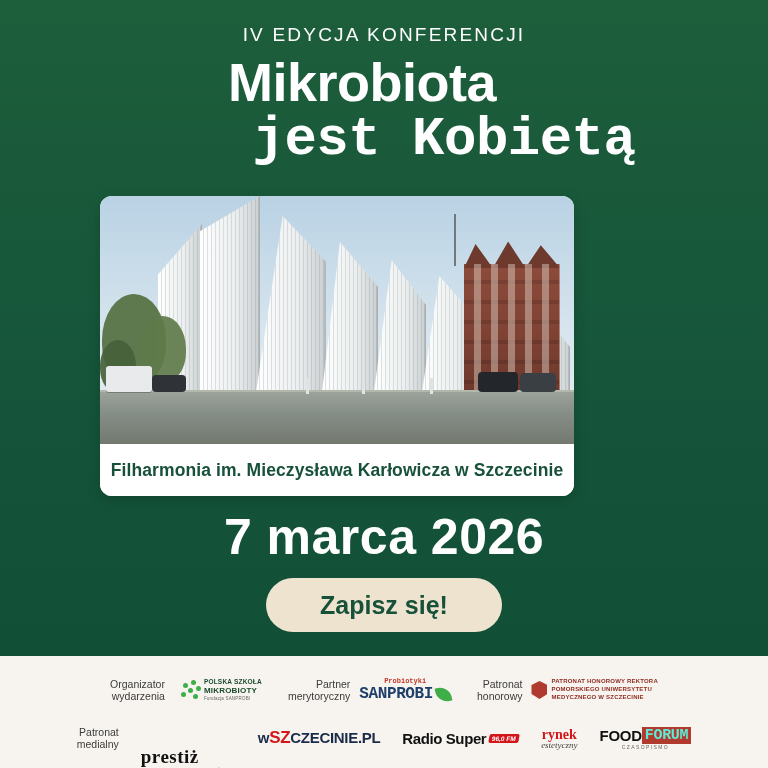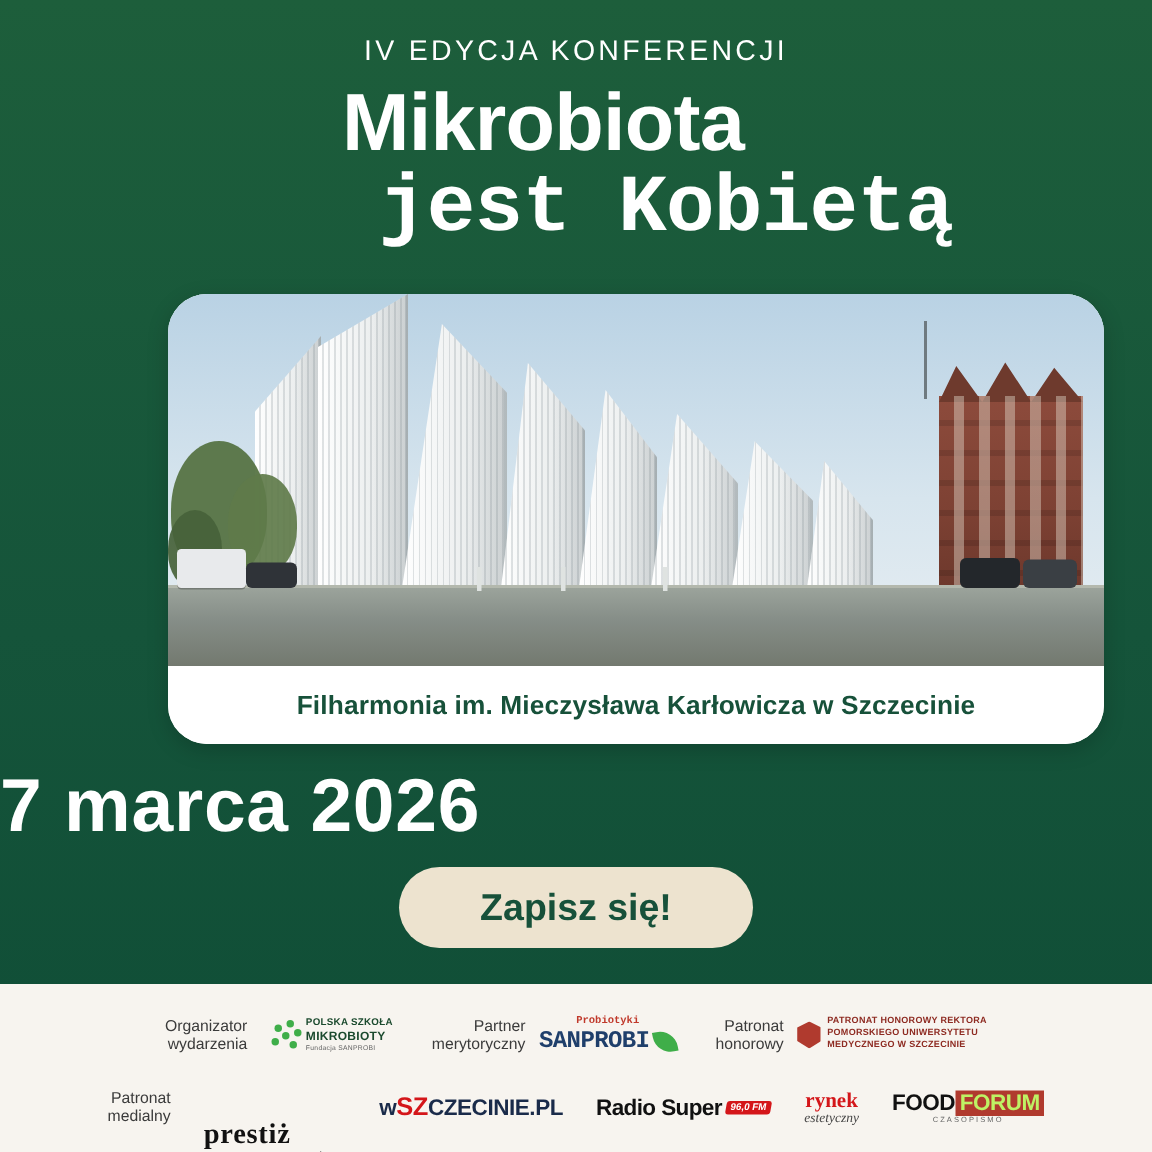--- a/index.html
+++ b/index.html
@@ -37,25 +37,25 @@
     font-weight: bold;
     line-height: 1.04;
     letter-spacing: -0.5px;
   }
   .title .l1 { display: block; text-align: center; padding-right: 44px; }
   .title .l2 { display: block; text-align: center; padding-left: 120px; margin-top: 2px; font-family: Liberation Mono, monospace; }
 
   
   .card {
     position: absolute;
-    left: 112px;
+    left: 100px;
     top: 196px;
-    width: 624px;
+    width: 474px;
     height: 300px;
-    border-radius: 26px;
+    border-radius: 12px;
     background: #ffffff;
     overflow: hidden;
     box-shadow: 0 4px 14px rgba(0,0,0,0.18);
   }
   .photo {
     position: relative;
     width: 100%;
     height: 248px;
     overflow: hidden;
     background: linear-gradient(180deg, #c7d9e6 0%, #dfe9ef 42%, #cfd6cf 100%);
@@ -130,20 +130,21 @@
     color: #17513a;
     font-size: 17.5px;
     font-weight: bold;
     letter-spacing: .1px;
   }
 
   
   .date {
     position: absolute;
     left: 0; right: 0; top: 508px;
+    text-align: center;
     color: #ffffff;
     font-size: 50px;
     font-weight: bold;
     letter-spacing: .5px;
   }
   .cta {
     position: absolute;
     left: 50%;
     top: 578px;
     transform: translateX(-50%);
@@ -218,21 +219,21 @@
   .radio .r2 { background:#d4161a; color:#fff; font-size:6.5px; font-weight:bold; padding:1px 3px; border-radius:2px; transform: skewX(-10deg); }
 
   .rynek { display:flex; flex-direction:column; align-items:center; }
   .rynek .a { font-family:"Liberation Serif", serif; font-size:14px; font-weight:bold; color:#111;text-align:right; }
   .rynek .a span { color:#d4161a; }
   .rynek .b { font-family:"Liberation Serif", serif; font-size:9px; font-style:italic; color:#444; margin-top:-3px; }
 
   .foodforum { display:flex; flex-direction:column; align-items:center; }
   .foodforum .ff { display:flex; }
   .foodforum .f1 { font-size:15px; font-weight:bold; color:#111; letter-spacing:-.3px; }
-  .foodforum .f2 { font-size:15px; font-weight:bold; color:#bef264; background:#b03a2e; padding:0 3px; letter-spacing:-.3px; }
+  .foodforum .f2 { font-size:15px; font-weight:bold; color:#5eead4; background:#b03a2e; padding:0 3px; letter-spacing:-.3px;font-family:Liberation Mono, monospace; }
   .foodforum .sub { font-size:5px; letter-spacing:1.4px; color:#666; }
 </style>
 </head>
 <body>
 
 <div class="poster">
 
   <div class="head">
     <div class="kicker">IV EDYCJA KONFERENCJI</div>
     <div class="title">

